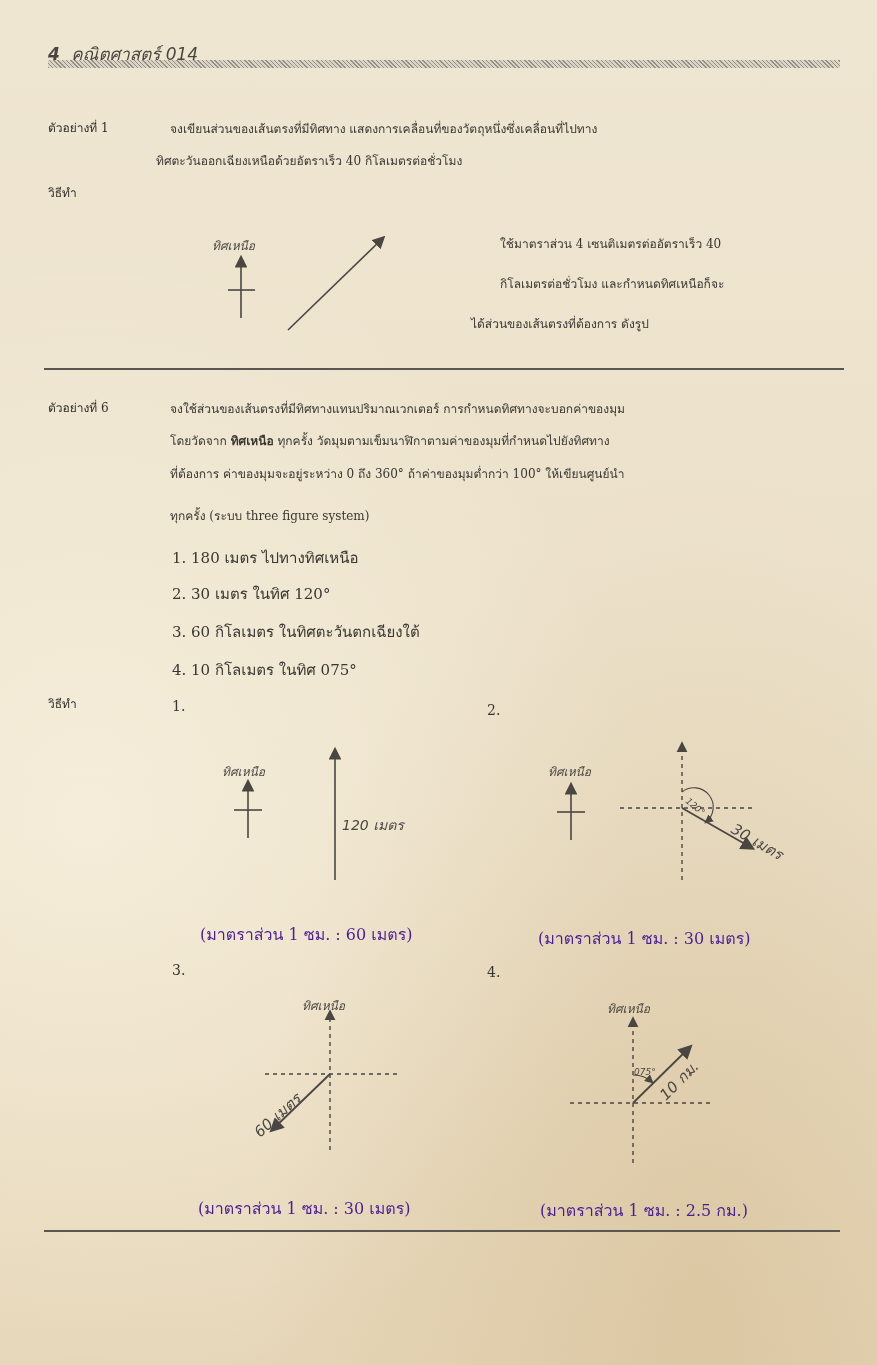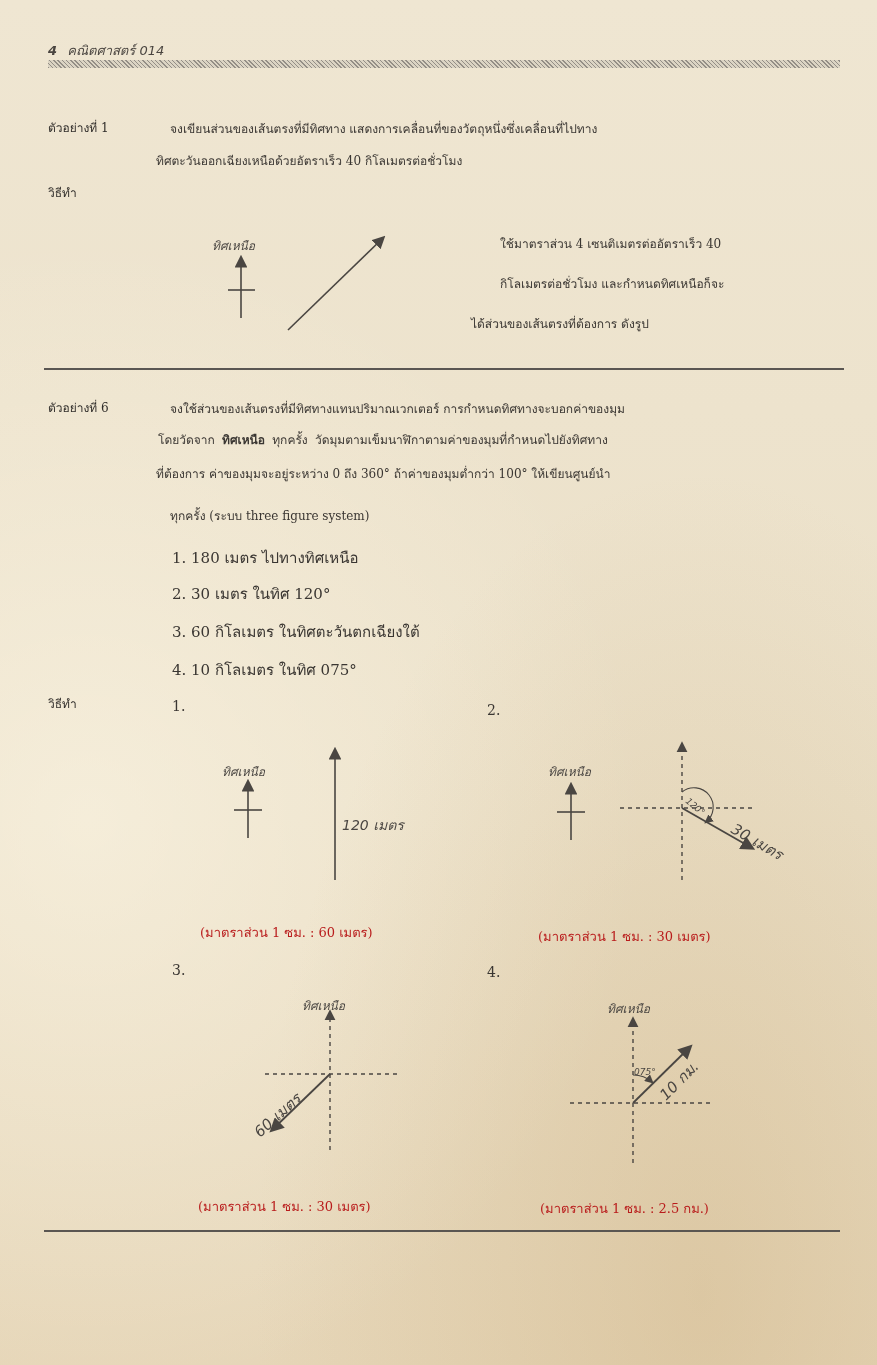--- a/index.html
+++ b/index.html
@@ -7,34 +7,34 @@
     width:877px; height:1365px; position:relative; overflow:hidden;
     background:#ece2cc;
     background-image:
       radial-gradient(ellipse at 80% 95%, rgba(200,170,120,0.35), rgba(0,0,0,0) 45%),
       radial-gradient(ellipse at 10% 60%, rgba(255,250,235,0.5), rgba(0,0,0,0) 50%),
       linear-gradient(180deg, #efe6d2 0%, #ebe0c8 60%, #e6d6b8 100%);
     font-family:"DejaVu Serif", serif;
     color:#3a3632;
   }
   .abs { position:absolute; }
-  .header-title { left:48px; top:40px; font-family:"DejaVu Sans", sans-serif; font-style:italic; font-size:13px; color:#4a4540; }
+  .header-title { left:48px; top:40px; font-family:"DejaVu Sans", sans-serif; font-style:italic; font-size:17px; color:#4a4540; }
   .header-title .num { font-weight:bold; margin-right:6px; }
   .header-rule {
     left:48px; top:60px; width:792px; height:8px;
     background-image: repeating-linear-gradient(45deg, #8a857e 0 1px, #d9d2c2 1px 3px);
     opacity:0.9;
   }
   .label { font-family:"DejaVu Serif", serif; font-weight:normal; font-size:12px; color:#2f2c29; }
   .text { font-family:"DejaVu Serif", serif; font-size:12px; color:#3a3632; line-height:32px; }
   .text b { font-weight:bold; }
   .rule { height:2px; background:#5a5652; }
   .list-item { font-size:15px; color:#3a3632; }
   .fig-num { font-size:14px; color:#3a3632; }
-  .caption { font-size:13px; color:#b91c1c; }
+  .caption { font-size:16px; color:#4c1d95; }
   svg text { font-family:"DejaVu Sans", sans-serif; font-style:italic; fill:#4a4642; }
 </style>
 </head>
 <body>
 
 <div class="abs header-title">
   <span class="num">4</span>
   <span>คณิตศาสตร์ 014</span>
 </div>
 <div class="abs header-rule"></div>
@@ -59,24 +59,24 @@
 </div>
 
 <div class="abs text" style="left:500px; top:228px;">ใช้มาตราส่วน  4  เซนติเมตรต่ออัตราเร็ว  40</div>
 <div class="abs text" style="left:500px; top:268px;">กิโลเมตรต่อชั่วโมง  และกำหนดทิศเหนือก็จะ</div>
 <div class="abs text" style="left:471px; top:308px;">ได้ส่วนของเส้นตรงที่ต้องการ ดังรูป</div>
 
 <div class="abs rule" style="left:44px; top:368px; width:800px;"></div>
 
 <div class="abs label" style="left:48px; top:398px;">ตัวอย่างที่ 6</div>
 <div class="abs text" style="left:170px; top:393px;">จงใช้ส่วนของเส้นตรงที่มีทิศทางแทนปริมาณเวกเตอร์  การกำหนดทิศทางจะบอกค่าของมุม</div>
-<div class="abs text" style="left:158px; top:425px;font-family:Liberation Mono, monospace;">
+<div class="abs text" style="left:170px; top:425px;">
   <span>โดยวัดจาก </span><b>ทิศเหนือ</b><span> ทุกครั้ง  วัดมุมตามเข็มนาฬิกาตามค่าของมุมที่กำหนดไปยังทิศทาง</span>
 </div>
-<div class="abs text" style="left:156px; top:458px;">ที่ต้องการ ค่าของมุมจะอยู่ระหว่าง 0 ถึง 360° ถ้าค่าของมุมต่ำกว่า 100° ให้เขียนศูนย์นำ</div>
+<div class="abs text" style="left:170px; top:458px;">ที่ต้องการ ค่าของมุมจะอยู่ระหว่าง 0 ถึง 360° ถ้าค่าของมุมต่ำกว่า 100° ให้เขียนศูนย์นำ</div>
 <div class="abs text" style="left:170px; top:492px;margin-top:8px;">ทุกครั้ง (ระบบ three  figure system)</div>
 
 <div class="abs list-item" style="left:172px; top:546px;">1.  180 เมตร ไปทางทิศเหนือ</div>
 <div class="abs list-item" style="left:172px; top:582px;">2.  30 เมตร  ในทิศ 120°</div>
 <div class="abs list-item" style="left:172px; top:620px;">3.  60 กิโลเมตร  ในทิศตะวันตกเฉียงใต้</div>
 <div class="abs list-item" style="left:172px; top:658px;">4.  10 กิโลเมตร ในทิศ 075°</div>
 
 <div class="abs label" style="left:48px; top:694px;">วิธีทำ</div>
 
 <div class="abs fig-num" style="left:172px; top:698px;">1.</div>

